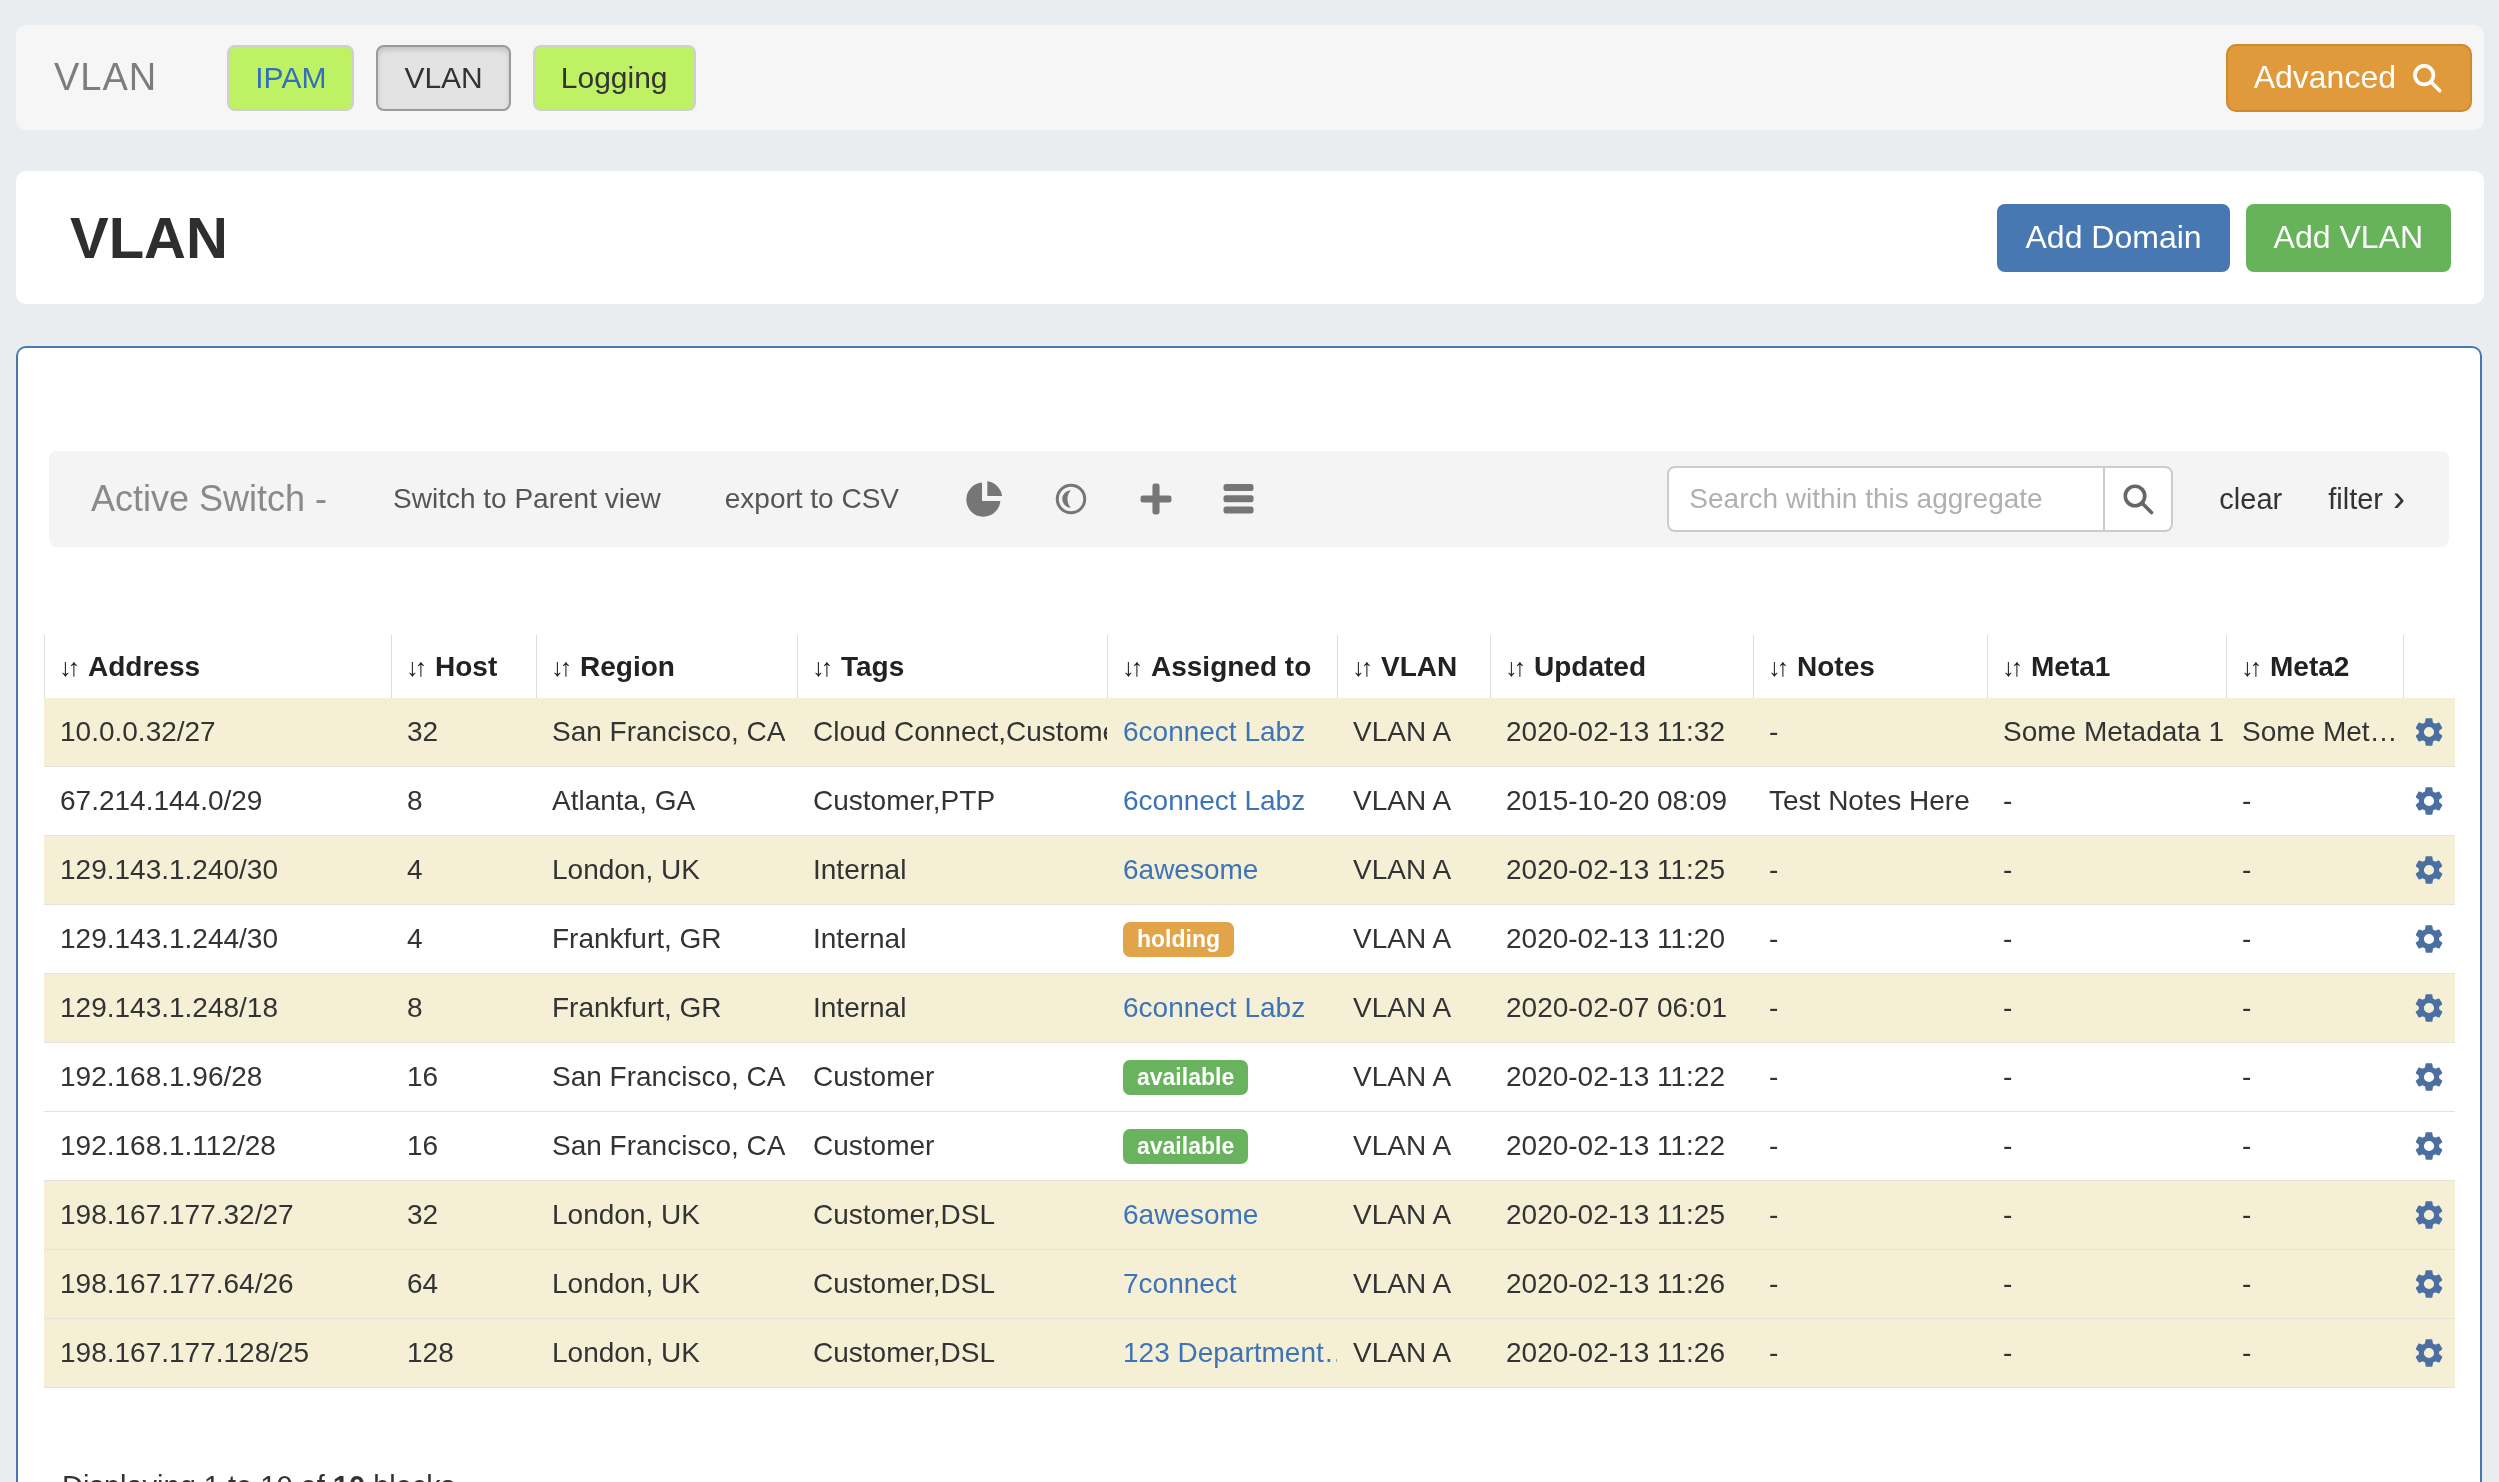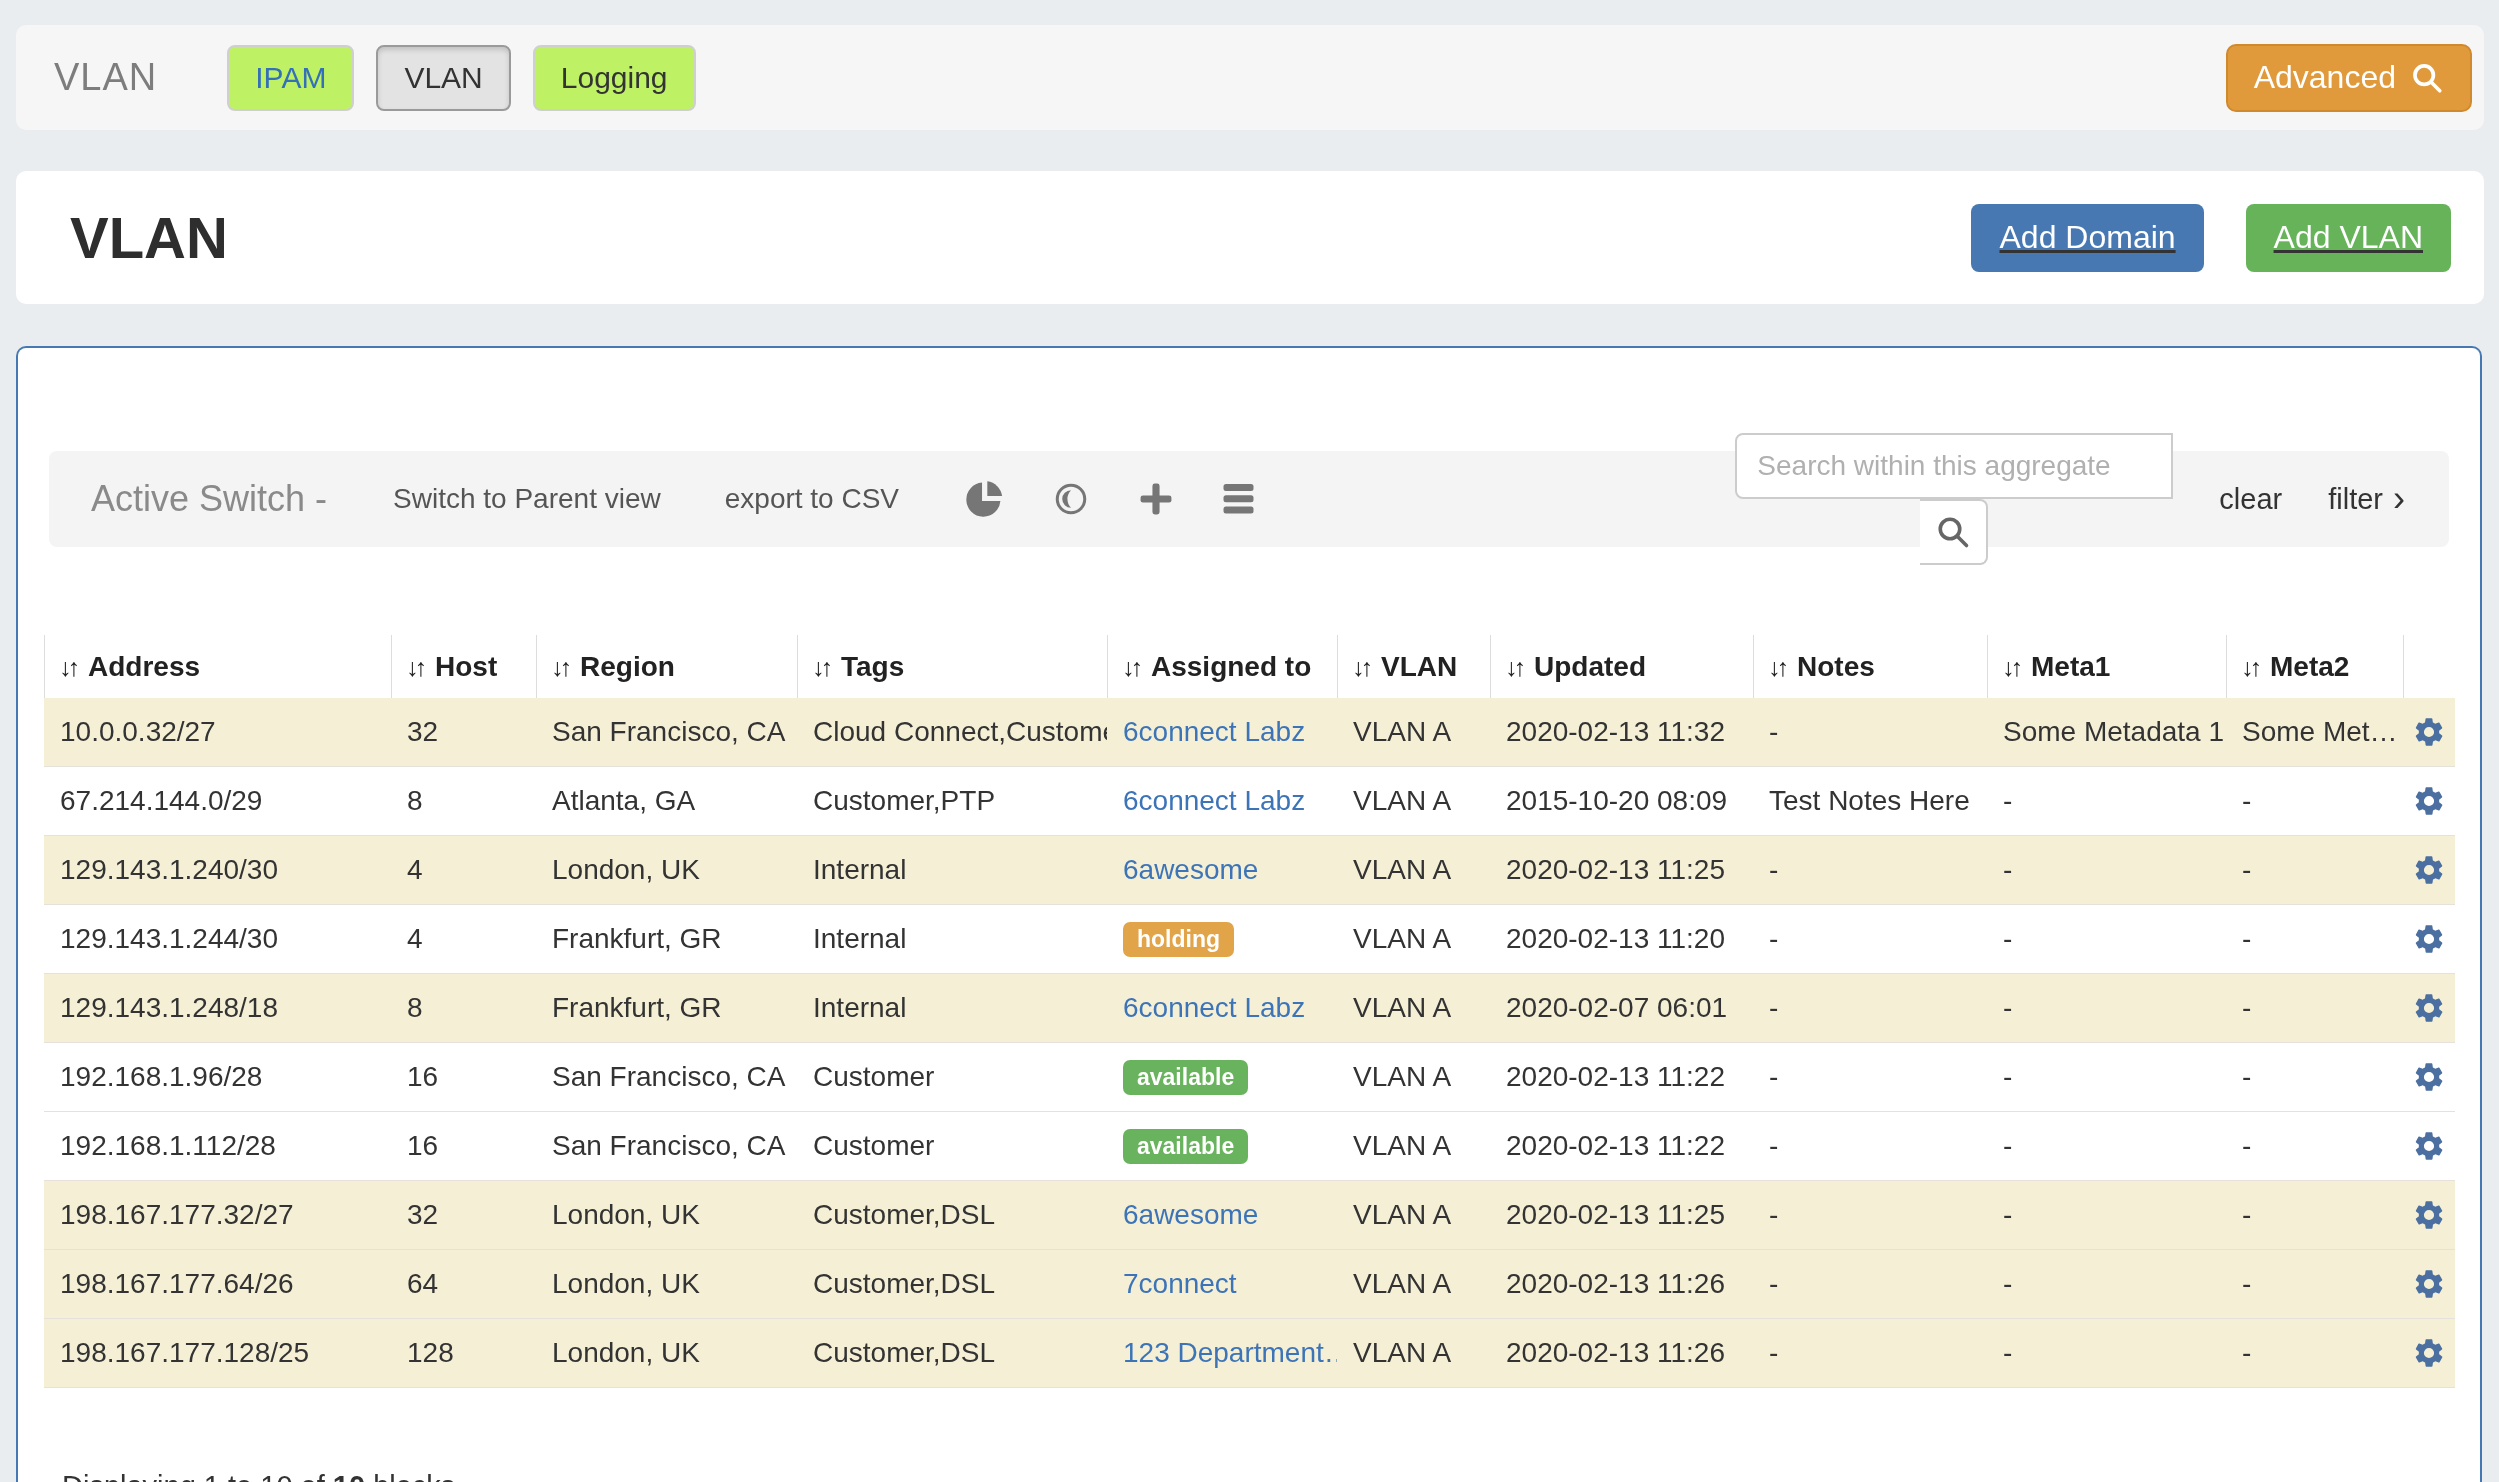--- a/index.html
+++ b/index.html
@@ -33,21 +33,21 @@
     color:#fff;font-size:32px;display:flex;align-items:center;gap:14px;
     cursor:pointer;box-sizing:border-box;
   }
   
   .page-card{
     position:absolute;left:16px;top:171px;width:2468px;height:133px;
     background:#fff;border-radius:10px;display:flex;align-items:center;
     box-sizing:border-box;
   }
   .page-title{font-size:58px;font-weight:bold;color:#2e2e2e;margin-left:54px;}
-  .page-actions{margin-left:auto;margin-right:33px;display:flex;gap:42px;text-decoration:underline;}
+  .page-actions{margin-left:auto;margin-right:33px;display:flex;gap:16px;}
   .btn{
     height:68px;padding:0 28px;border-radius:8px;border:none;
     color:#fff;font-size:32px;display:flex;align-items:center;cursor:pointer;
     font-family:"Liberation Sans", sans-serif;
   }
   .btn-blue{background:#4878b2;}
   .btn-green{background:#66b35a;}
   
   .panel{
     position:absolute;left:16px;top:346px;width:2466px;height:1194px;
@@ -62,21 +62,21 @@
   .ph-bold{font-weight:bold;}
   
   .toolbar{
     position:absolute;left:31px;top:103px;width:2400px;height:96px;
     background:#f4f4f4;border-radius:8px;display:flex;align-items:center;
     box-sizing:border-box;
   }
   .tb-title{font-size:36px;color:#8a8a8a;margin-left:42px;margin-right:66px;white-space:nowrap;}
   .tb-link{font-size:28px;color:#555;margin-right:64px;cursor:pointer;white-space:nowrap;}
   .tb-icon{margin-right:46px;cursor:pointer;display:flex;align-items:center;}
-  .search-group{display:flex;margin-left:auto;align-items:center;flex-direction:column;}
+  .search-group{display:flex;margin-left:auto;align-items:center;}
   .search-input{
     width:438px;height:66px;box-sizing:border-box;border:2px solid #ccc;
     border-radius:8px 0 0 8px;font-size:28px;padding:0 20px;color:#444;
     font-family:"Liberation Sans", sans-serif;background:#fff;outline:none;
   }
   .search-input::placeholder{color:#b0b0b0;}
   .search-btn{
     width:68px;height:66px;box-sizing:border-box;border:2px solid #ccc;border-left:none;
     border-radius:0 8px 8px 0;background:#fff;cursor:pointer;
     display:flex;align-items:center;justify-content:center;

